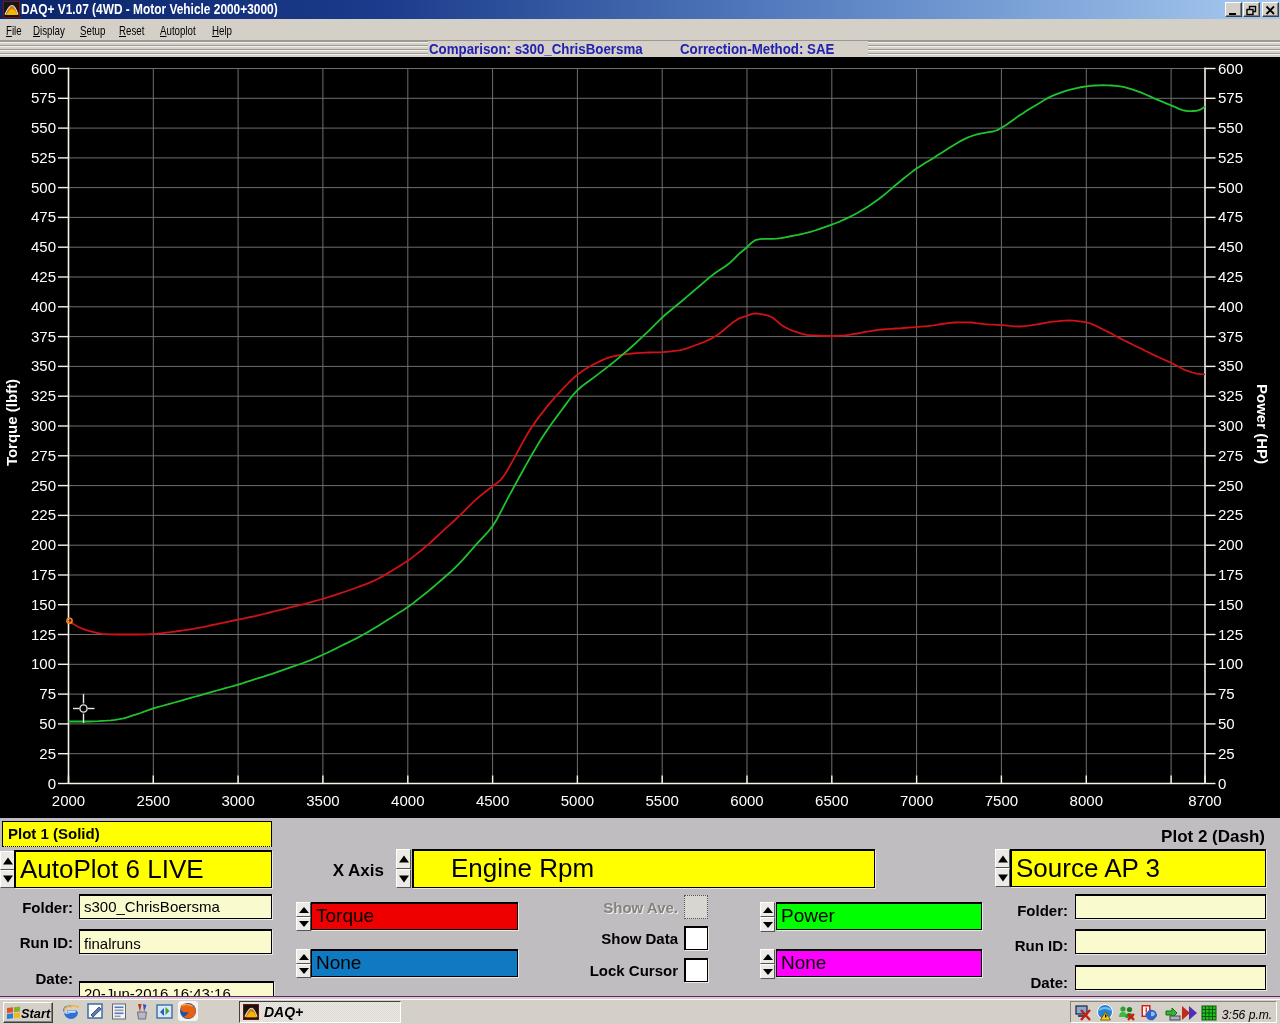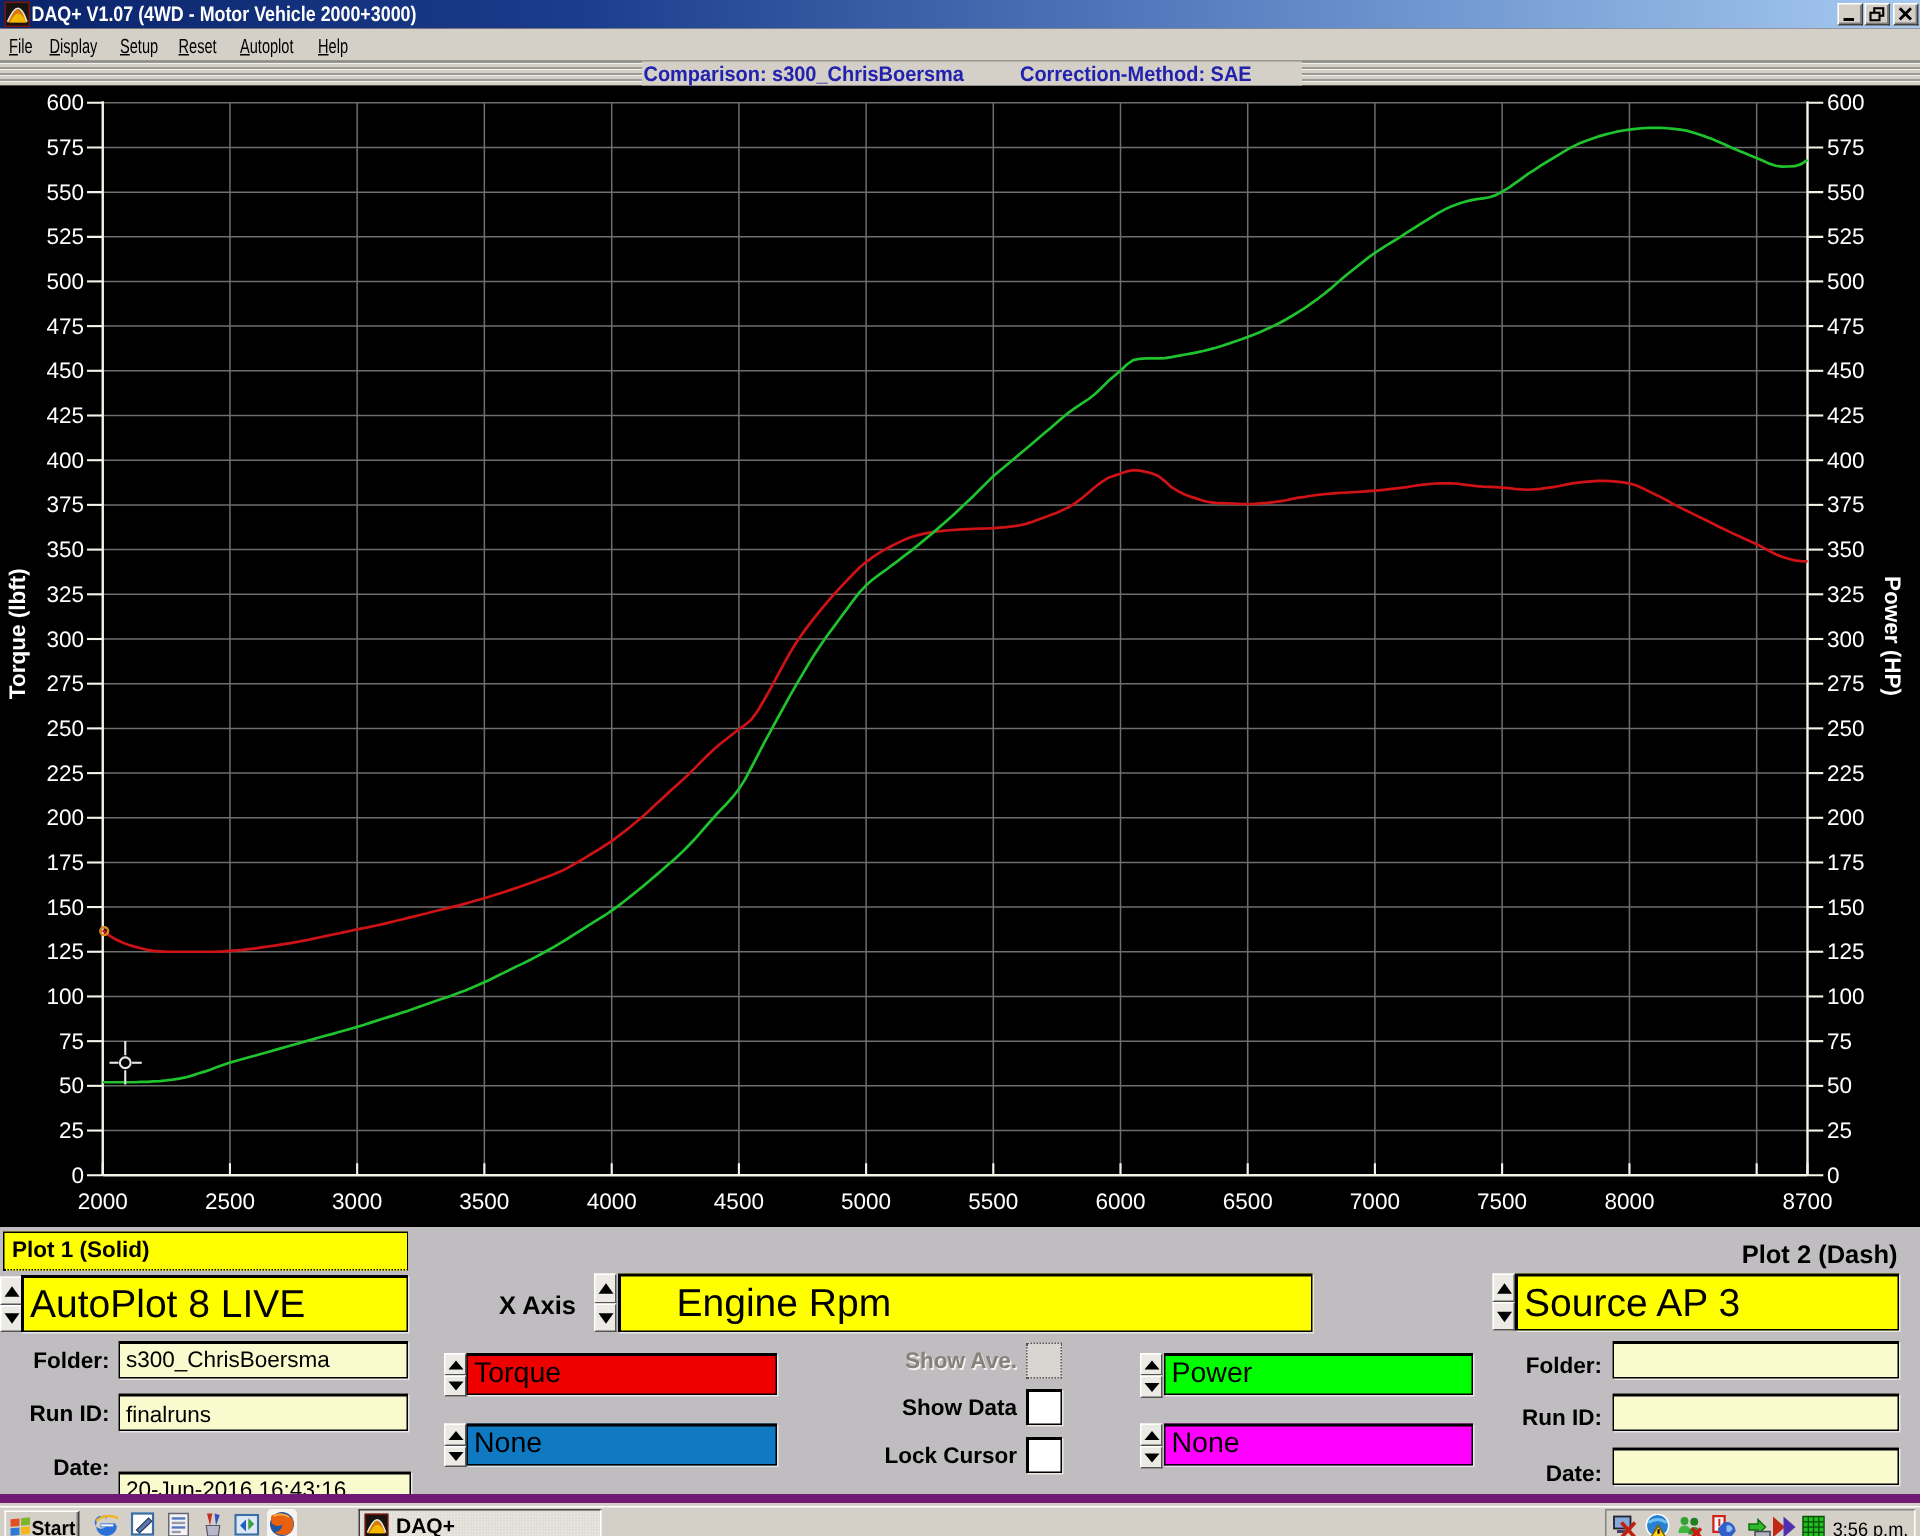--- a/index.html
+++ b/index.html
@@ -19,21 +19,21 @@
 #panel{left:0;top:818px;width:1280px;height:178px;background:#bfbdbf;color:#000;}
 #panel .lab{position:absolute;font-weight:bold;font-size:15px;text-align:right;}
 .combo{position:absolute;background:#ffff00;border:1px solid #000;border-top:2px solid #000;border-left:2px solid #000;box-shadow:1px 1px 0 #e8e8e8;font-size:26px;white-space:nowrap;overflow:hidden;}
 .cfield{position:absolute;background:#fafacf;border:1px solid #000;border-top:2px solid #000;box-shadow:1px 1px 0 #e8e8e8;font-size:15px;white-space:nowrap;overflow:hidden;}
 .colfield{position:absolute;border:1px solid #000;border-top:2px solid #000;box-shadow:1px 1px 0 #e8e8e8;font-size:19px;white-space:nowrap;overflow:hidden;}
 .spin{position:absolute;width:15px;}
 .spin .b{position:relative;width:100%;background:#eceae4;border:1px solid;border-color:#fff #555 #555 #fff;}
 .spin .b svg{position:absolute;left:50%;top:50%;transform:translate(-50%,-50%);}
 .cb{position:absolute;width:24px;height:24px;background:#fff;border:2px solid #000;border-right-width:1px;border-bottom-width:1px;box-shadow:1px 1px 0 #ece9e2;}
 
-#taskbar{left:0;top:996px;width:1280px;height:28px;background:#d4d0c8;border-top:6px solid #701a75;}
+#taskbar{left:0;top:996px;width:1280px;height:28px;background:#d4d0c8;border-top:1px solid #701a75;font-style:italic;}
 #taskbar:before{content:"";position:absolute;left:0;top:2px;width:1280px;height:1px;background:#fff;}
 </style></head><body>
 <div id="page">
 
 <svg width="1280" height="761" viewBox="0 57 1280 761" style="position:absolute;left:0;top:57px;">
       <rect x="0" y="57" width="1280" height="761" fill="#000"></rect>
       <g stroke="#6e6e6e" stroke-width="1">
         <line x1="68.5" y1="753.7" x2="1205" y2="753.7"></line>
         <line x1="68.5" y1="723.9" x2="1205" y2="723.9"></line>
         <line x1="68.5" y1="694.1" x2="1205" y2="694.1"></line>
@@ -275,21 +275,21 @@
             <path d="M5.5 0.5 L10.5 7.5 L0.5 7.5 Z" fill="#000"></path>
           </svg>
         </div>
     <div class="b" style="height:18px;">
           <svg width="11" height="8">
             <path d="M5.5 7.5 L10.5 0.5 L0.5 0.5 Z" fill="#000"></path>
           </svg>
         </div>
   </div>
   <div class="combo" style="left:14px;top:32px;width:258px;height:37.5px;">
-        <span style="position:absolute;left:4px;top:2px;">AutoPlot 8 LIVE</span>
+        <span style="position:absolute;left:4px;top:2px;">AutoPlot 6 LIVE</span>
       </div>
 
   <div class="lab" style="left:0px;top:81px;width:73px;">Folder:</div>
   <div class="cfield" style="left:79px;top:76px;width:193px;height:25px;">
         <span style="position:absolute;left:4px;top:2px;">s300_ChrisBoersma</span>
       </div>
   <div class="lab" style="left:0px;top:116px;width:73px;">Run ID:</div>
   <div class="cfield" style="left:79px;top:111px;width:193px;height:25px;">
         <span style="position:absolute;left:4px;top:4px;">finalruns</span>
       </div>

